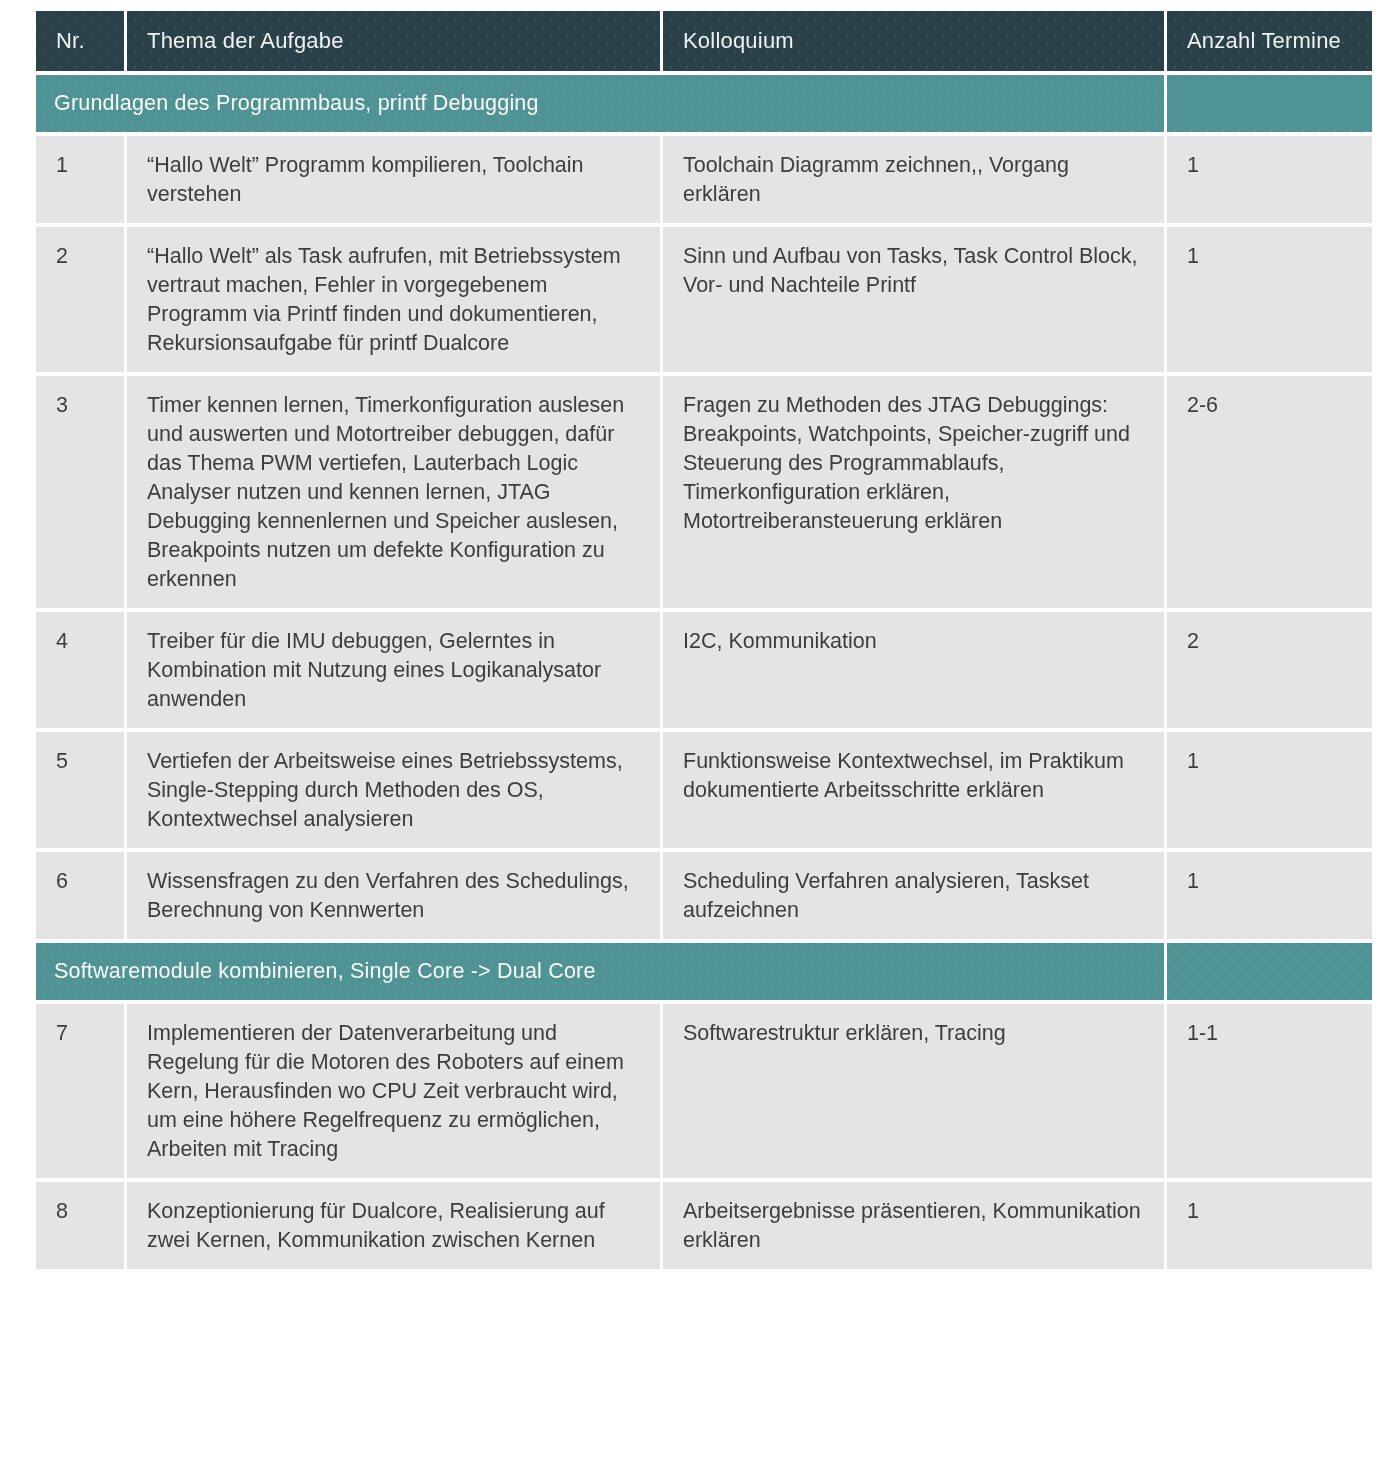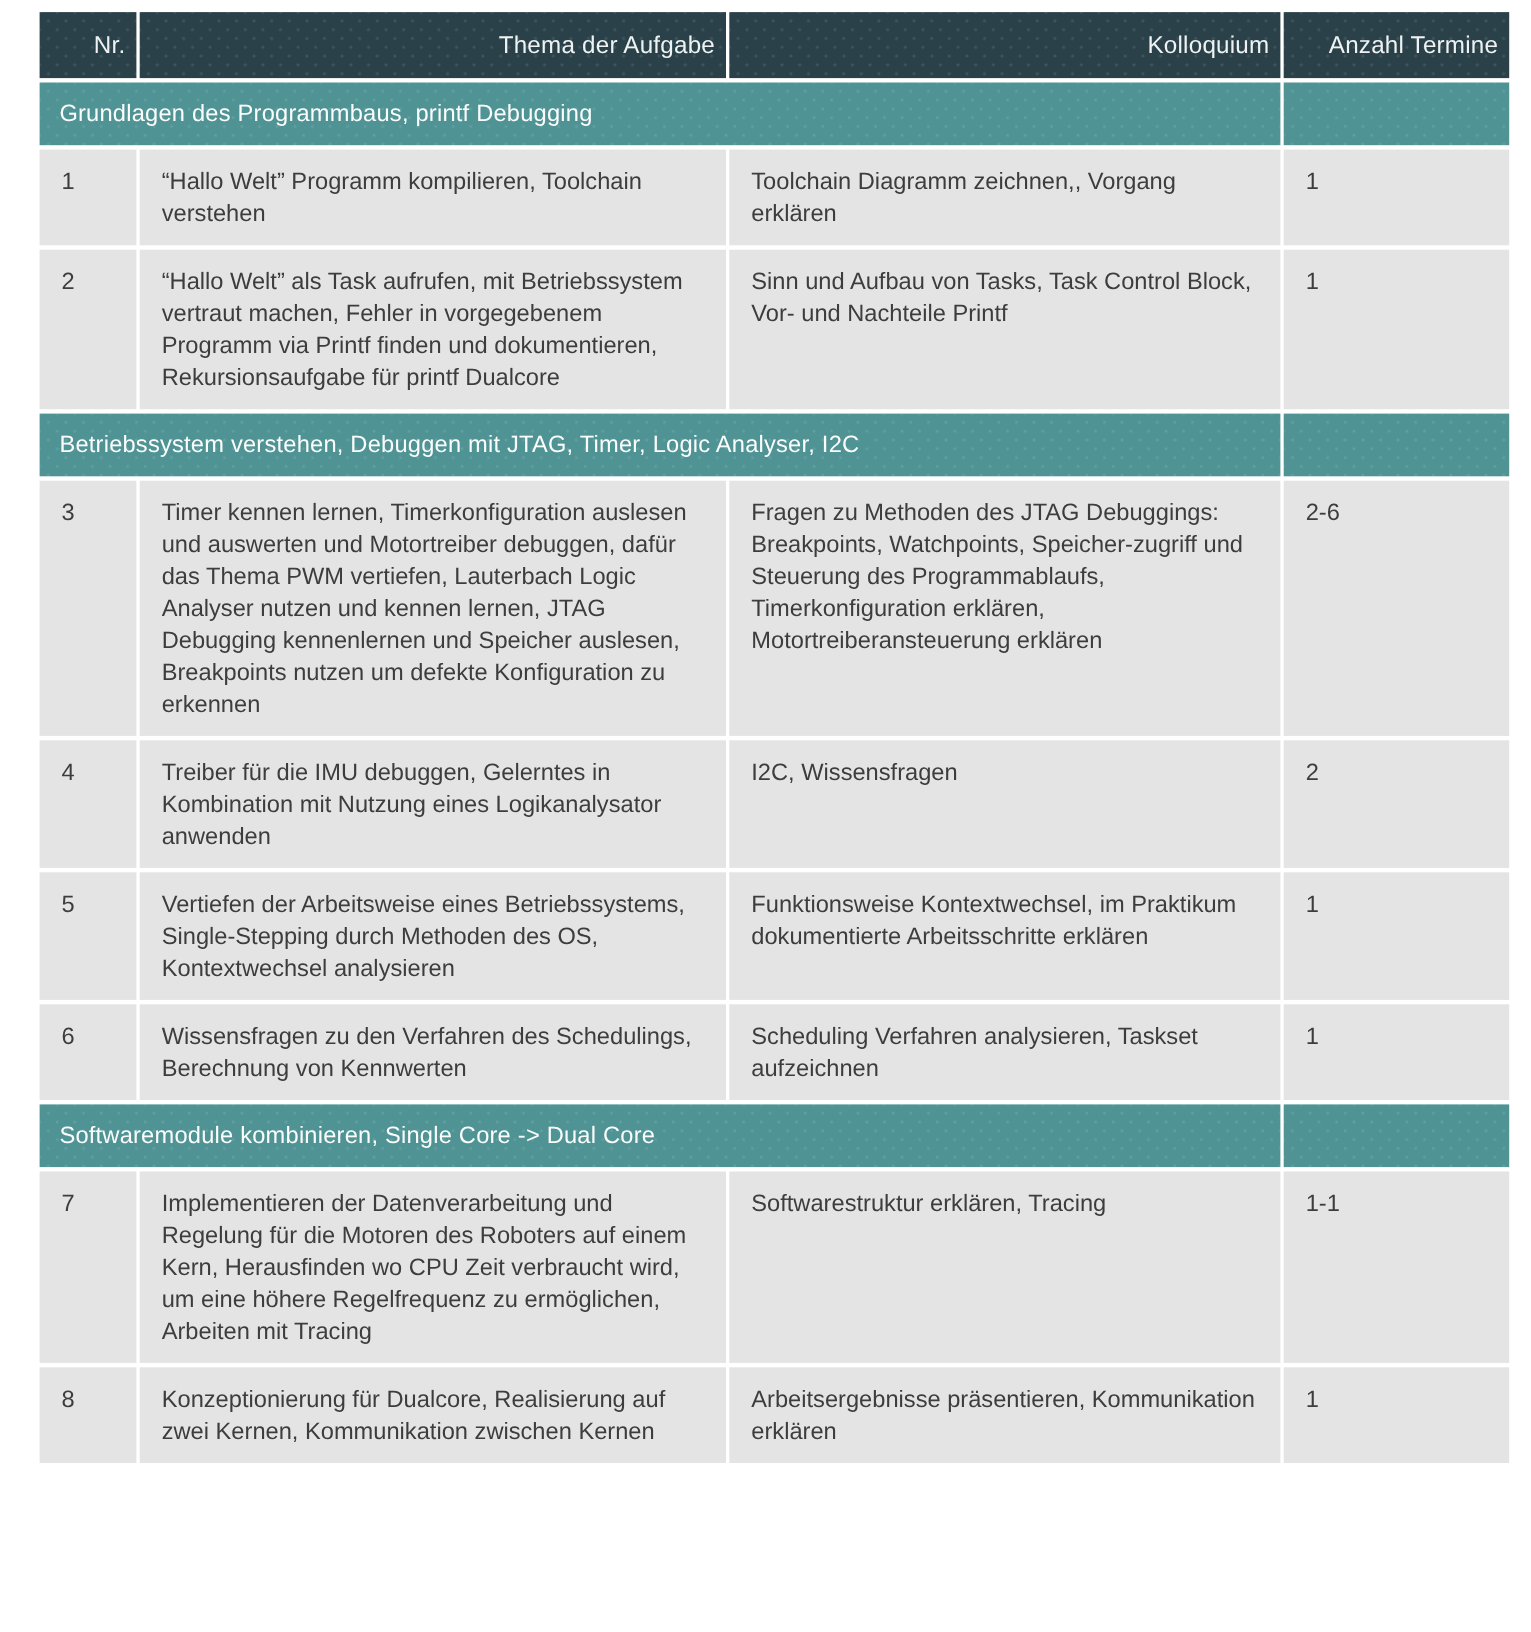--- a/index.html
+++ b/index.html
@@ -33,21 +33,21 @@
       radial-gradient(rgba(255,255,255,0.10) 1.3px, transparent 1.5px);
     background-size: 16px 16px;
     background-position: 0 0, 8px 8px;
   }
 
   th.head-cell {
     background-color: #2a4149;
     color: #eef2f2;
     font-weight: 400;
     font-size: 22px;
-    text-align: right;
+    text-align: left;
     vertical-align: middle;
     height: 60px;
     padding: 0 10px 0 20px;
     letter-spacing: 0.2px;
   }
 
   td.sec-title, td.sec-spacer {
     background-color: #4f9394;
     color: #fbfdfd;
     font-size: 21.5px;
@@ -101,36 +101,32 @@
         <td class="cell-termine">1</td>
       </tr>
 
       <tr class="task-row">
         <td class="cell-nr">2</td>
         <td class="cell-thema">“Hallo Welt” als Task aufrufen, mit Betriebssystem vertraut machen, Fehler in vorgegebenem Programm via Printf finden und dokumentieren, Rekursionsaufgabe für printf Dualcore</td>
         <td class="cell-kolloquium">Sinn  und Aufbau von Tasks, Task Control Block, Vor- und Nachteile Printf</td>
         <td class="cell-termine">1</td>
       </tr>
 
-      <tr>
-        <td class="sec-title texture" colspan="3">Betriebssystem verstehen, Debuggen mit JTAG, Timer, Logic Analyser, I2C</td>
-        <td class="sec-spacer texture"></td>
-      </tr>
 
       <tr class="task-row">
         <td class="cell-nr">3</td>
         <td class="cell-thema">Timer kennen lernen, Timerkonfiguration auslesen und auswerten und Motortreiber debuggen, dafür das Thema PWM vertiefen, Lauterbach Logic Analyser nutzen und kennen lernen, JTAG Debugging kennenlernen und Speicher auslesen, Breakpoints nutzen um defekte Konfiguration zu erkennen</td>
         <td class="cell-kolloquium">Fragen zu Methoden des JTAG Debuggings: Breakpoints, Watchpoints, Speicher-zugriff und Steuerung des Programmablaufs, Timerkonfiguration erklären, Motortreiberansteuerung erklären</td>
         <td class="cell-termine">2-6</td>
       </tr>
 
       <tr class="task-row">
         <td class="cell-nr">4</td>
         <td class="cell-thema">Treiber für die IMU debuggen, Gelerntes in Kombination mit Nutzung eines Logikanalysator anwenden</td>
-        <td class="cell-kolloquium">I2C, Wissensfragen</td>
+        <td class="cell-kolloquium">I2C, Kommunikation</td>
         <td class="cell-termine">2</td>
       </tr>
 
       <tr class="task-row">
         <td class="cell-nr">5</td>
         <td class="cell-thema">Vertiefen der Arbeitsweise eines Betriebssystems, Single-Stepping durch Methoden des OS, Kontextwechsel analysieren</td>
         <td class="cell-kolloquium">Funktionsweise Kontextwechsel, im Praktikum dokumentierte Arbeitsschritte erklären</td>
         <td class="cell-termine">1</td>
       </tr>
 

